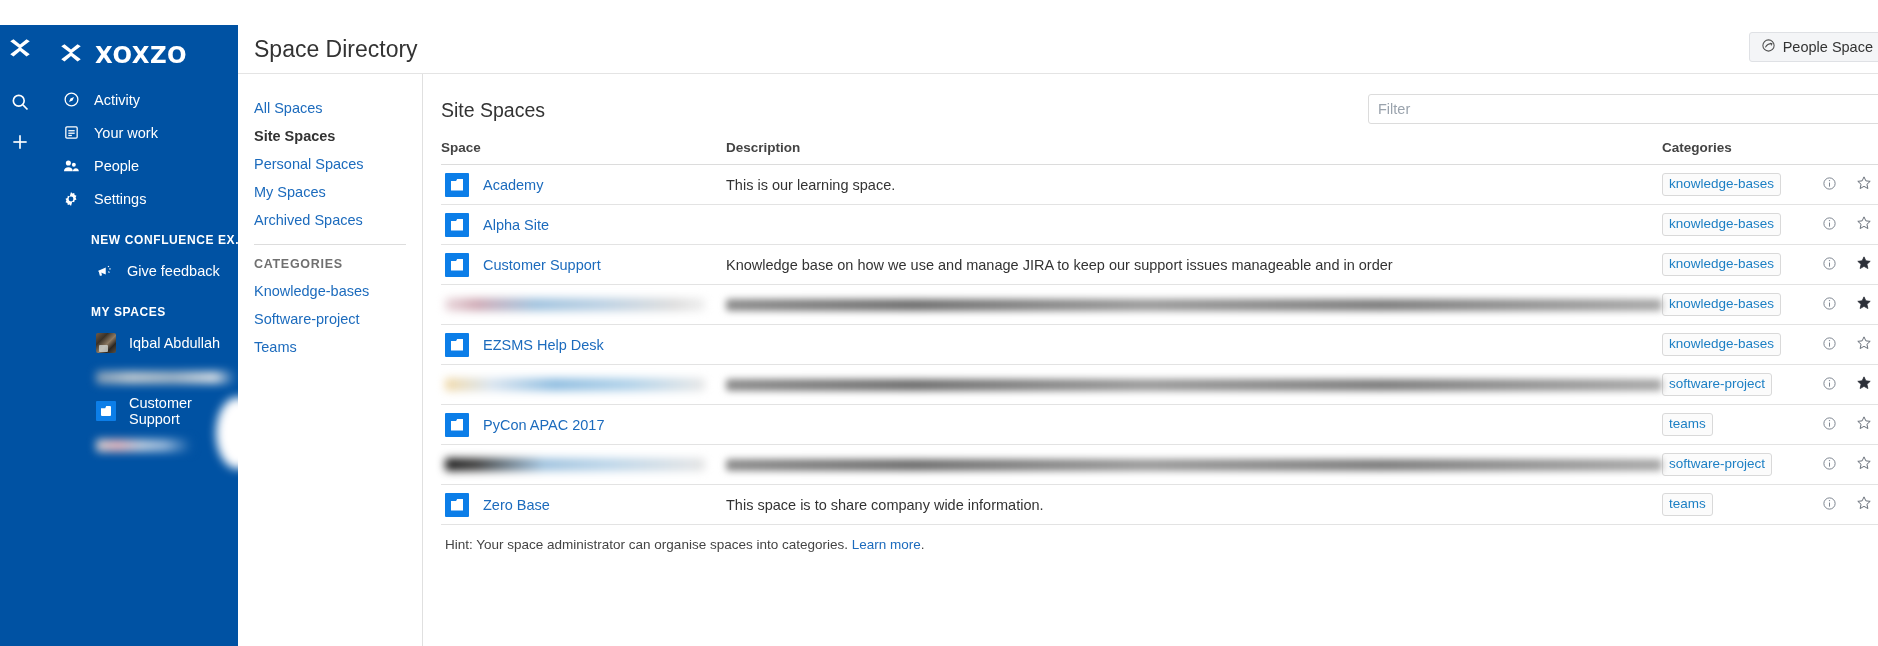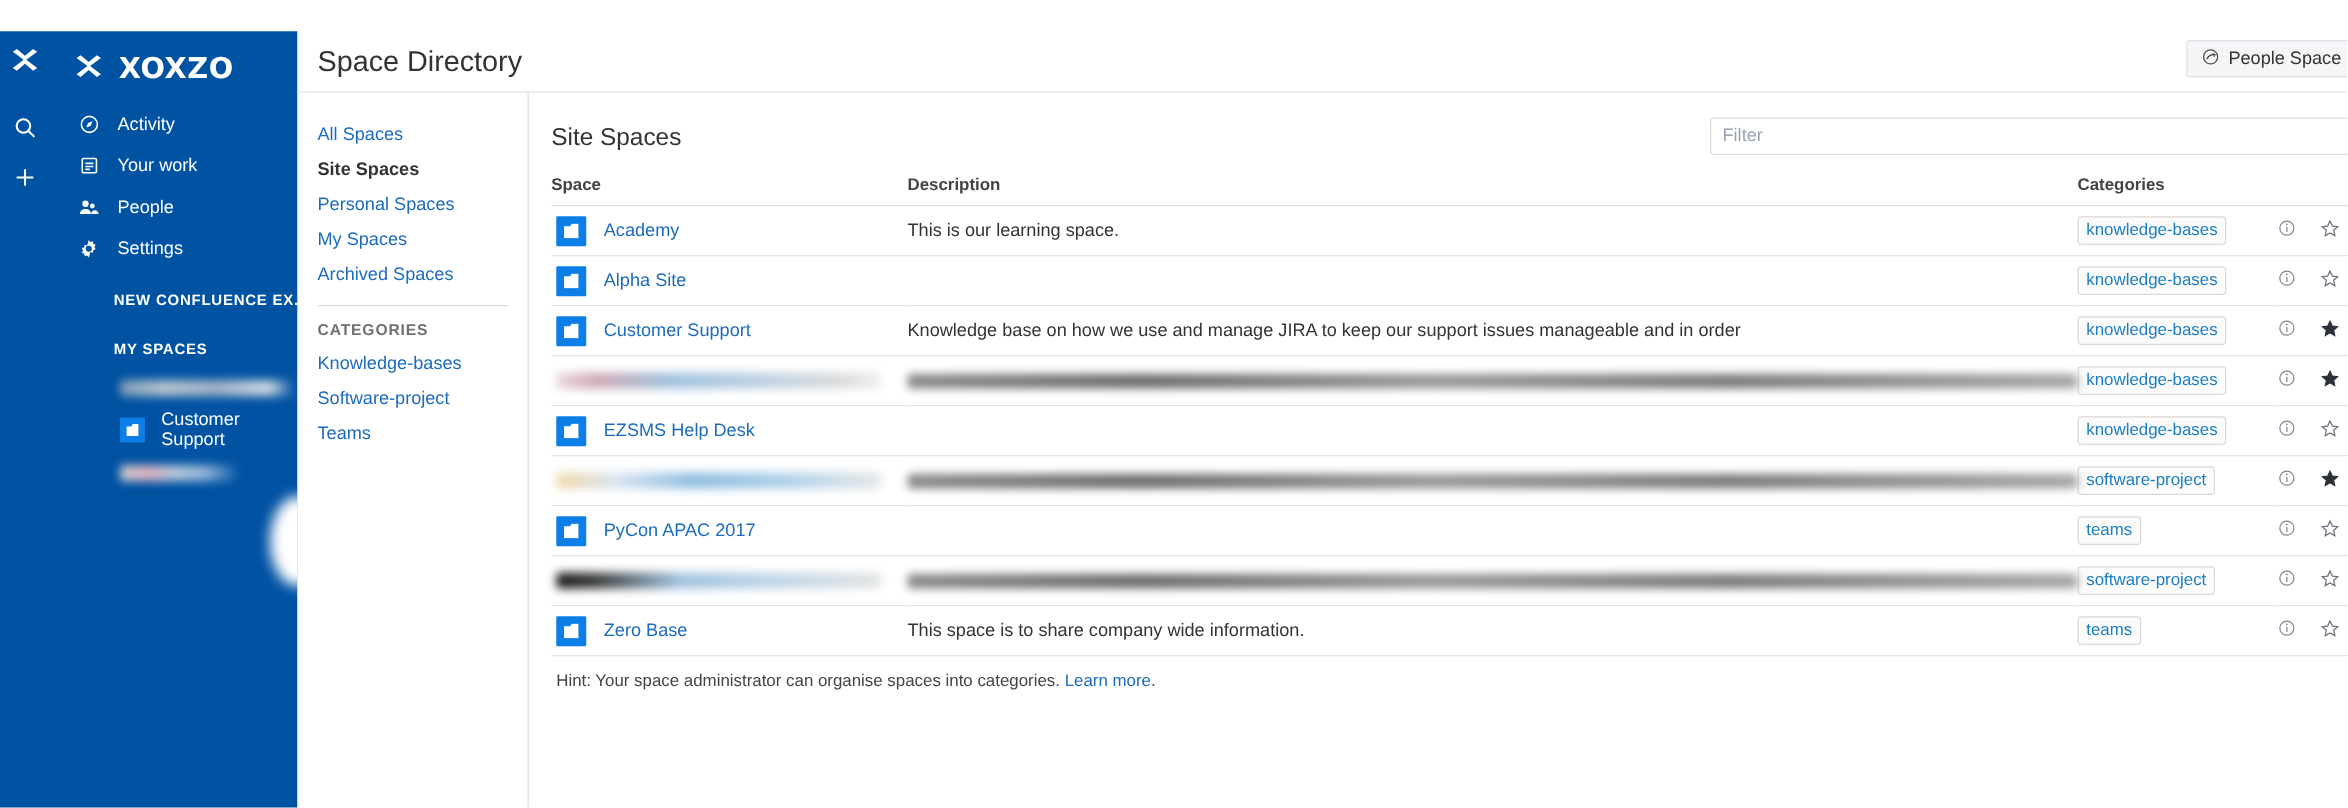--- a/index.html
+++ b/index.html
@@ -247,23 +247,37 @@
               <path d="M12 2.6 l1.7 2.1 2.6-.7 .5 2.7 2.5 1 -1.2 2.4 1.2 2.4 -2.5 1 -.5 2.7 -2.6-.7 L12 21.4 l-1.7-2.1 -2.6 .7 -.5-2.7 -2.5-1 1.2-2.4 -1.2-2.4 2.5-1 .5-2.7 2.6 .7 Z"></path>
               <circle cx="12" cy="12" r="3.2" fill="#0052a3"></circle>
             </svg>
         </span>
         <span>Settings</span>
       </div>
     </div>
 
     <div class="section-head">NEW CONFLUENCE EX...</div>
 
+    <div class="nav-item" style="padding-left:56px;gap:13px;">
+      <span class="nav-ico">
+        <svg width="18" height="18" viewBox="0 0 24 24" fill="#fff">
+            <path d="M3 11.5 L13 7.2 v9.6 L3 12.6 Z"></path>
+            <rect x="4.4" y="12.2" width="3" height="6.2" rx="1" transform="rotate(-14 5.9 15.3)"></rect>
+            <path d="M16 5.4 l1.3 1.2 M17.6 9.4 l1.9-.2 M16.4 12.8 l1.6 1.1" stroke="#fff" stroke-width="1.5" fill="none"></path>
+          </svg>
+      </span>
+      <span>Give feedback</span>
+    </div>
 
     <div class="section-head">MY SPACES</div>
 
+    <div class="space-item">
+      <span class="avatar-img"></span>
+      <span>Iqbal Abdullah</span>
+    </div>
 
     <div class="blur-row">
       <span class="blur-bar blur-a"></span>
     </div>
 
     <div class="space-item">
       <span class="sp-sq">
           <i></i>
         </span>
       <span>Customer Support</span>

